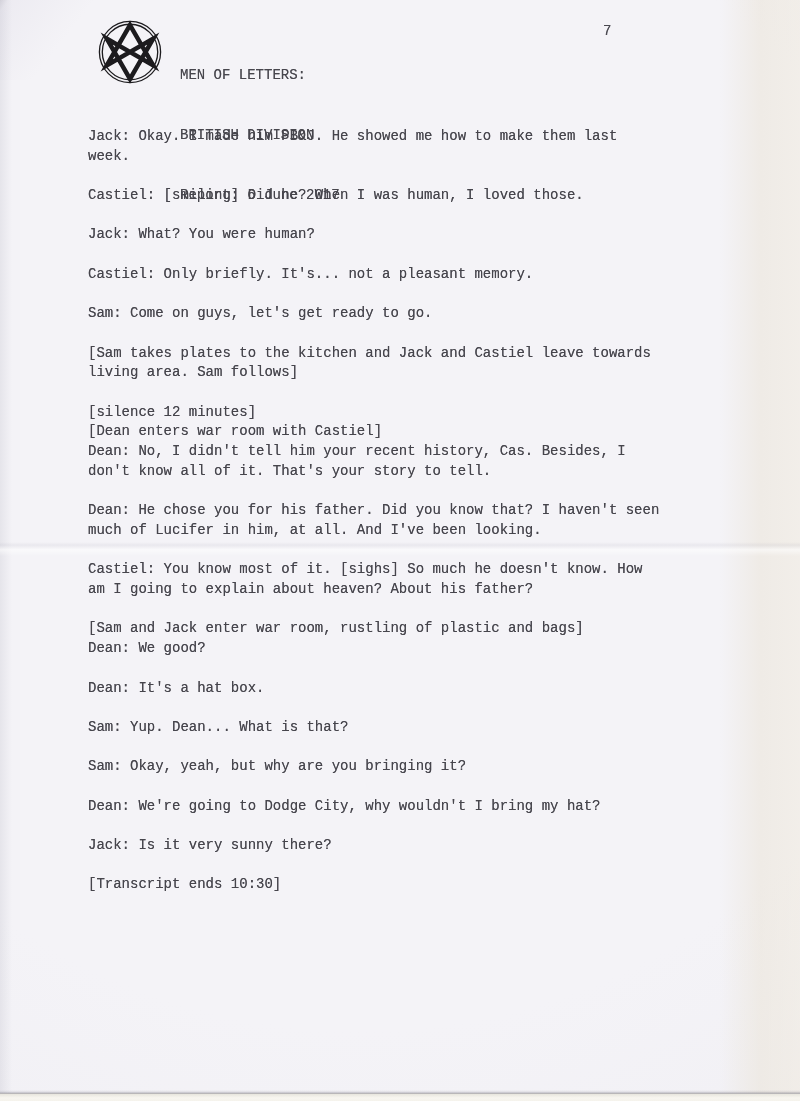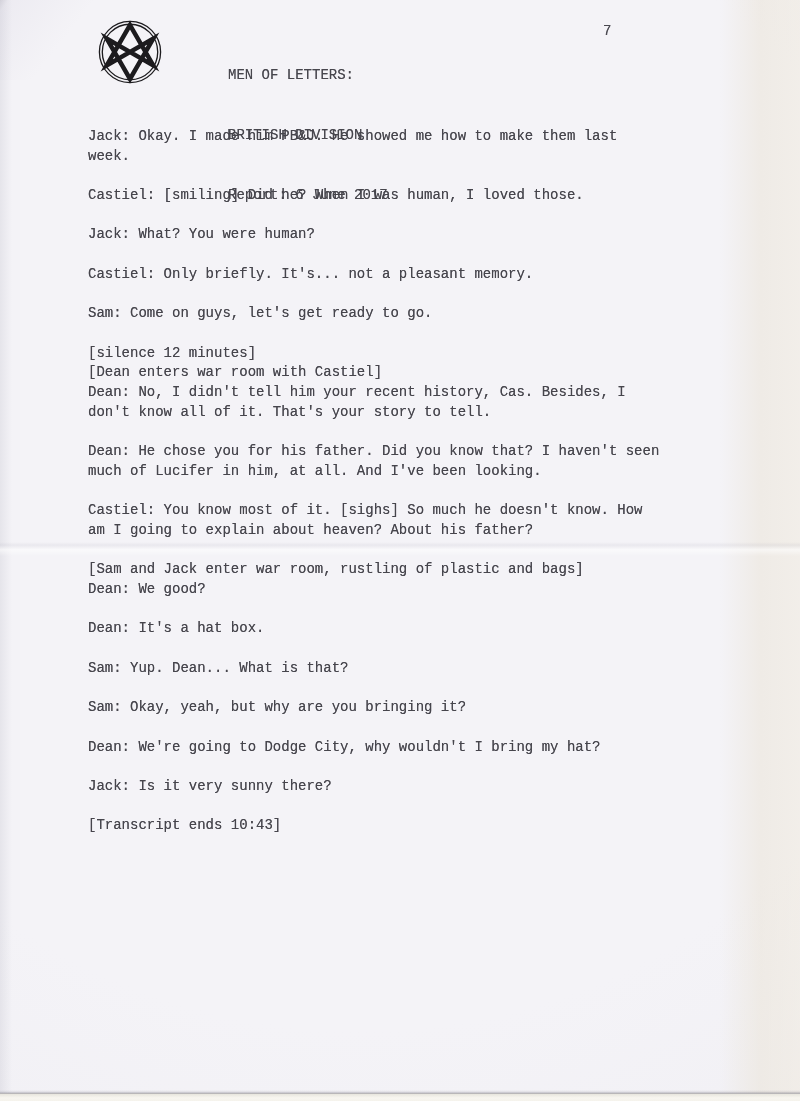--- a/index.html
+++ b/index.html
@@ -56,21 +56,20 @@
     width: 68px; height: 68px;
   }
   .header-text {
     position: absolute;
     left: 180px; top: 25px;
     font-size: 14px;
     line-height: 20px;
     color: #47464d;
     text-shadow: 0 0 0.6px rgba(72,70,80,0.65);
     white-space: pre;
-    margin-left: 48px;
   }
   .page-number {
     position: absolute;
     left: 603px; top: 22px;
     font-size: 14px;
     line-height: 18px;
     color: #4a4950;
     text-shadow: 0 0 0.6px rgba(72,70,80,0.65);
   }
   
@@ -111,34 +110,36 @@
 
   <div class="page-number">7</div>
 
   <div class="transcript">
     <div class="tblock">Jack: Okay. I made him PB&amp;J. He showed me how to make them last
 week.</div>
     <div class="tblock">Castiel: [smiling] Did he? When I was human, I loved those.</div>
     <div class="tblock">Jack: What? You were human?</div>
     <div class="tblock">Castiel: Only briefly. It's... not a pleasant memory.</div>
     <div class="tblock">Sam: Come on guys, let's get ready to go.</div>
+    <div class="tblock">[Sam takes plates to the kitchen and Jack and Castiel leave towards
+living area. Sam follows]</div>
     <div class="tblock">[silence 12 minutes]
 [Dean enters war room with Castiel]
 Dean: No, I didn't tell him your recent history, Cas. Besides, I
 don't know all of it. That's your story to tell.</div>
     <div class="tblock">Dean: He chose you for his father. Did you know that? I haven't seen
 much of Lucifer in him, at all. And I've been looking.</div>
     <div class="tblock">Castiel: You know most of it. [sighs] So much he doesn't know. How
 am I going to explain about heaven? About his father?</div>
     <div class="tblock">[Sam and Jack enter war room, rustling of plastic and bags]
 Dean: We good?</div>
     <div class="tblock">Dean: It's a hat box.</div>
     <div class="tblock">Sam: Yup. Dean... What is that?</div>
     <div class="tblock">Sam: Okay, yeah, but why are you bringing it?</div>
     <div class="tblock">Dean: We're going to Dodge City, why wouldn't I bring my hat?</div>
     <div class="tblock">Jack: Is it very sunny there?</div>
-    <div class="tblock">[Transcript ends 10:43]</div>
+    <div class="tblock">[Transcript ends 10:30]</div>
   </div>
 
 </div>
 
 <div class="artifact bottom-line"></div>
 <div class="artifact scanner-strip"></div>
 
 </body></html>

